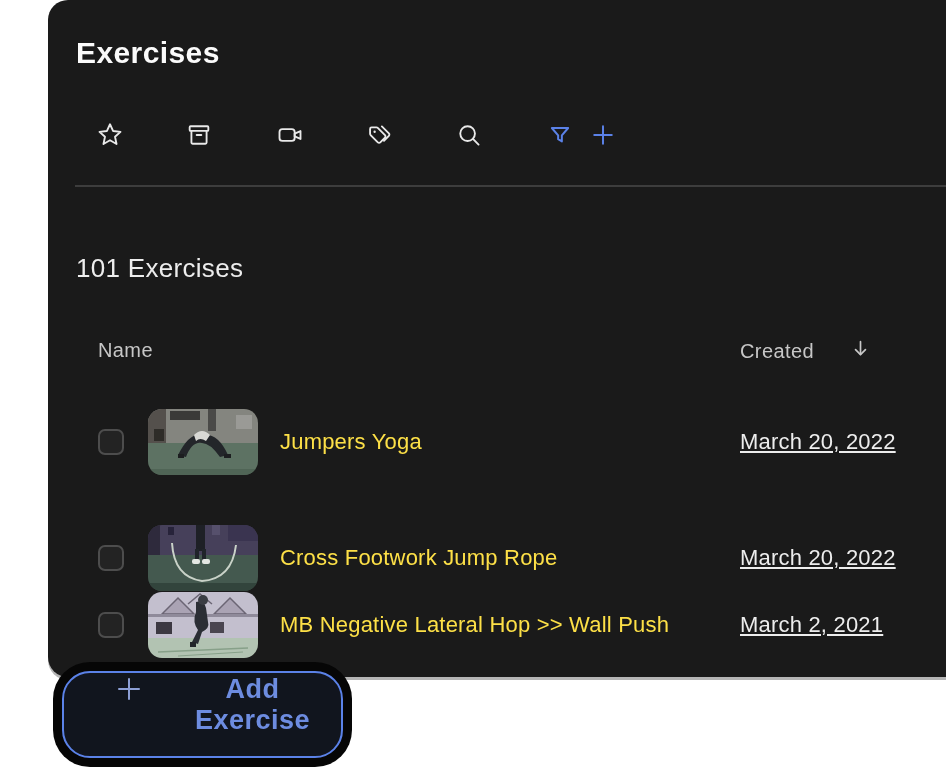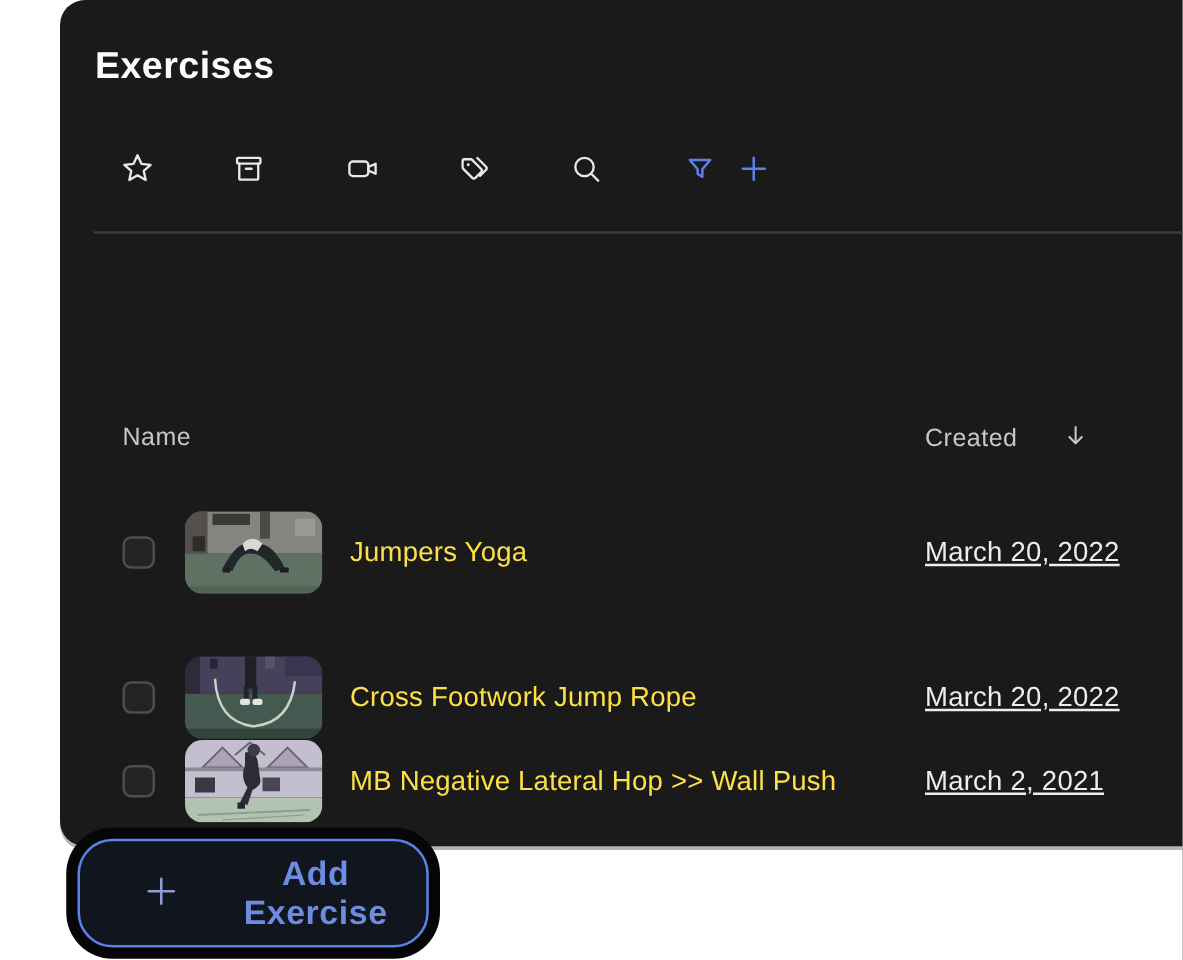--- a/index.html
+++ b/index.html
@@ -121,21 +121,21 @@
   
   .add-btn {
     position: absolute;
     left: 62px; top: 671px;
     width: 281px; height: 87px;
     box-sizing: border-box;
     background: #11151e;
     border: 2px solid #5b82e8;
     border-radius: 28px;
     box-shadow: 0 0 0 9px #060606;
-    display: flex; align-items: center;
+    display: flex; align-items: flex-start;
     padding-left: 50px;
     gap: 26px;
     cursor: pointer;
   }
   .add-btn-label {
     font-size: 27px;
     font-weight: 600;
     letter-spacing: 0.5px;
     color: #6d8ce0;
   }
@@ -206,20 +206,21 @@
       <span>
         <svg width="28" height="28" viewBox="0 0 24 24" fill="none" stroke="#5b82e8" stroke-width="1.7" stroke-linecap="round">
           <line x1="12" y1="4.5" x2="12" y2="19.5"></line>
           <line x1="4.5" y1="12" x2="19.5" y2="12"></line>
         </svg>
       </span>
     </button>
 
     <div class="divider"></div>
 
+    <div class="count-label">101 Exercises</div>
 
     <div class="col-head col-name">Name</div>
     <div class="col-head col-created">
       <span>Created</span>
       <span>
         <svg width="19" height="19" viewBox="0 0 18 18" fill="none" stroke="#c7c7c7" stroke-width="1.6" stroke-linecap="round" stroke-linejoin="round">
           <line x1="9" y1="2.5" x2="9" y2="14.5"></line>
           <path d="M4.3 10l4.7 4.8 4.7-4.8"></path>
         </svg>
       </span>

